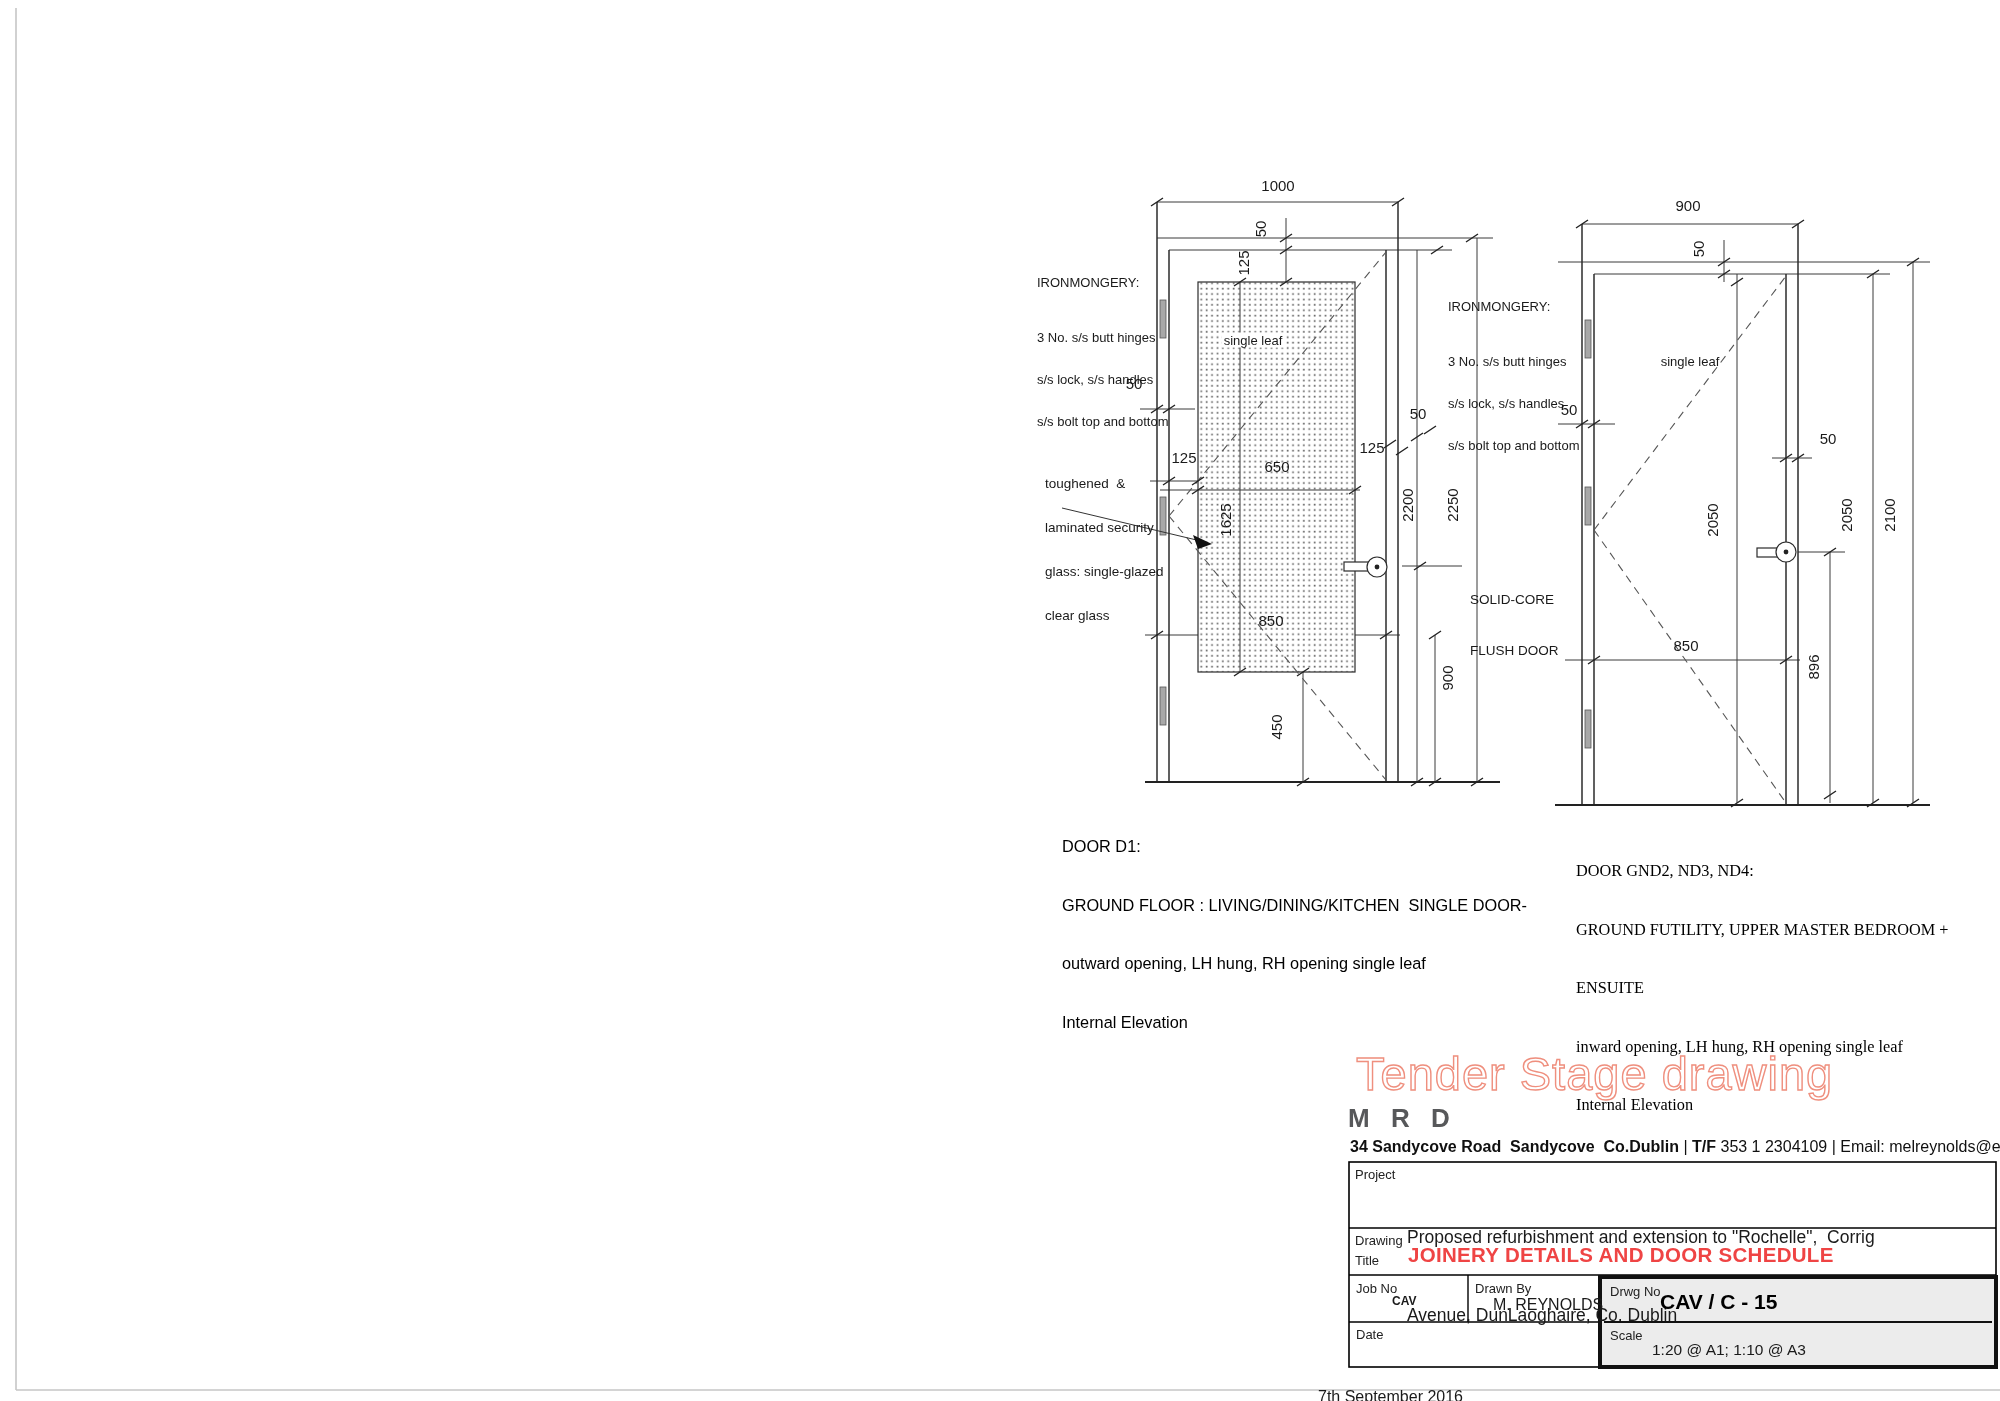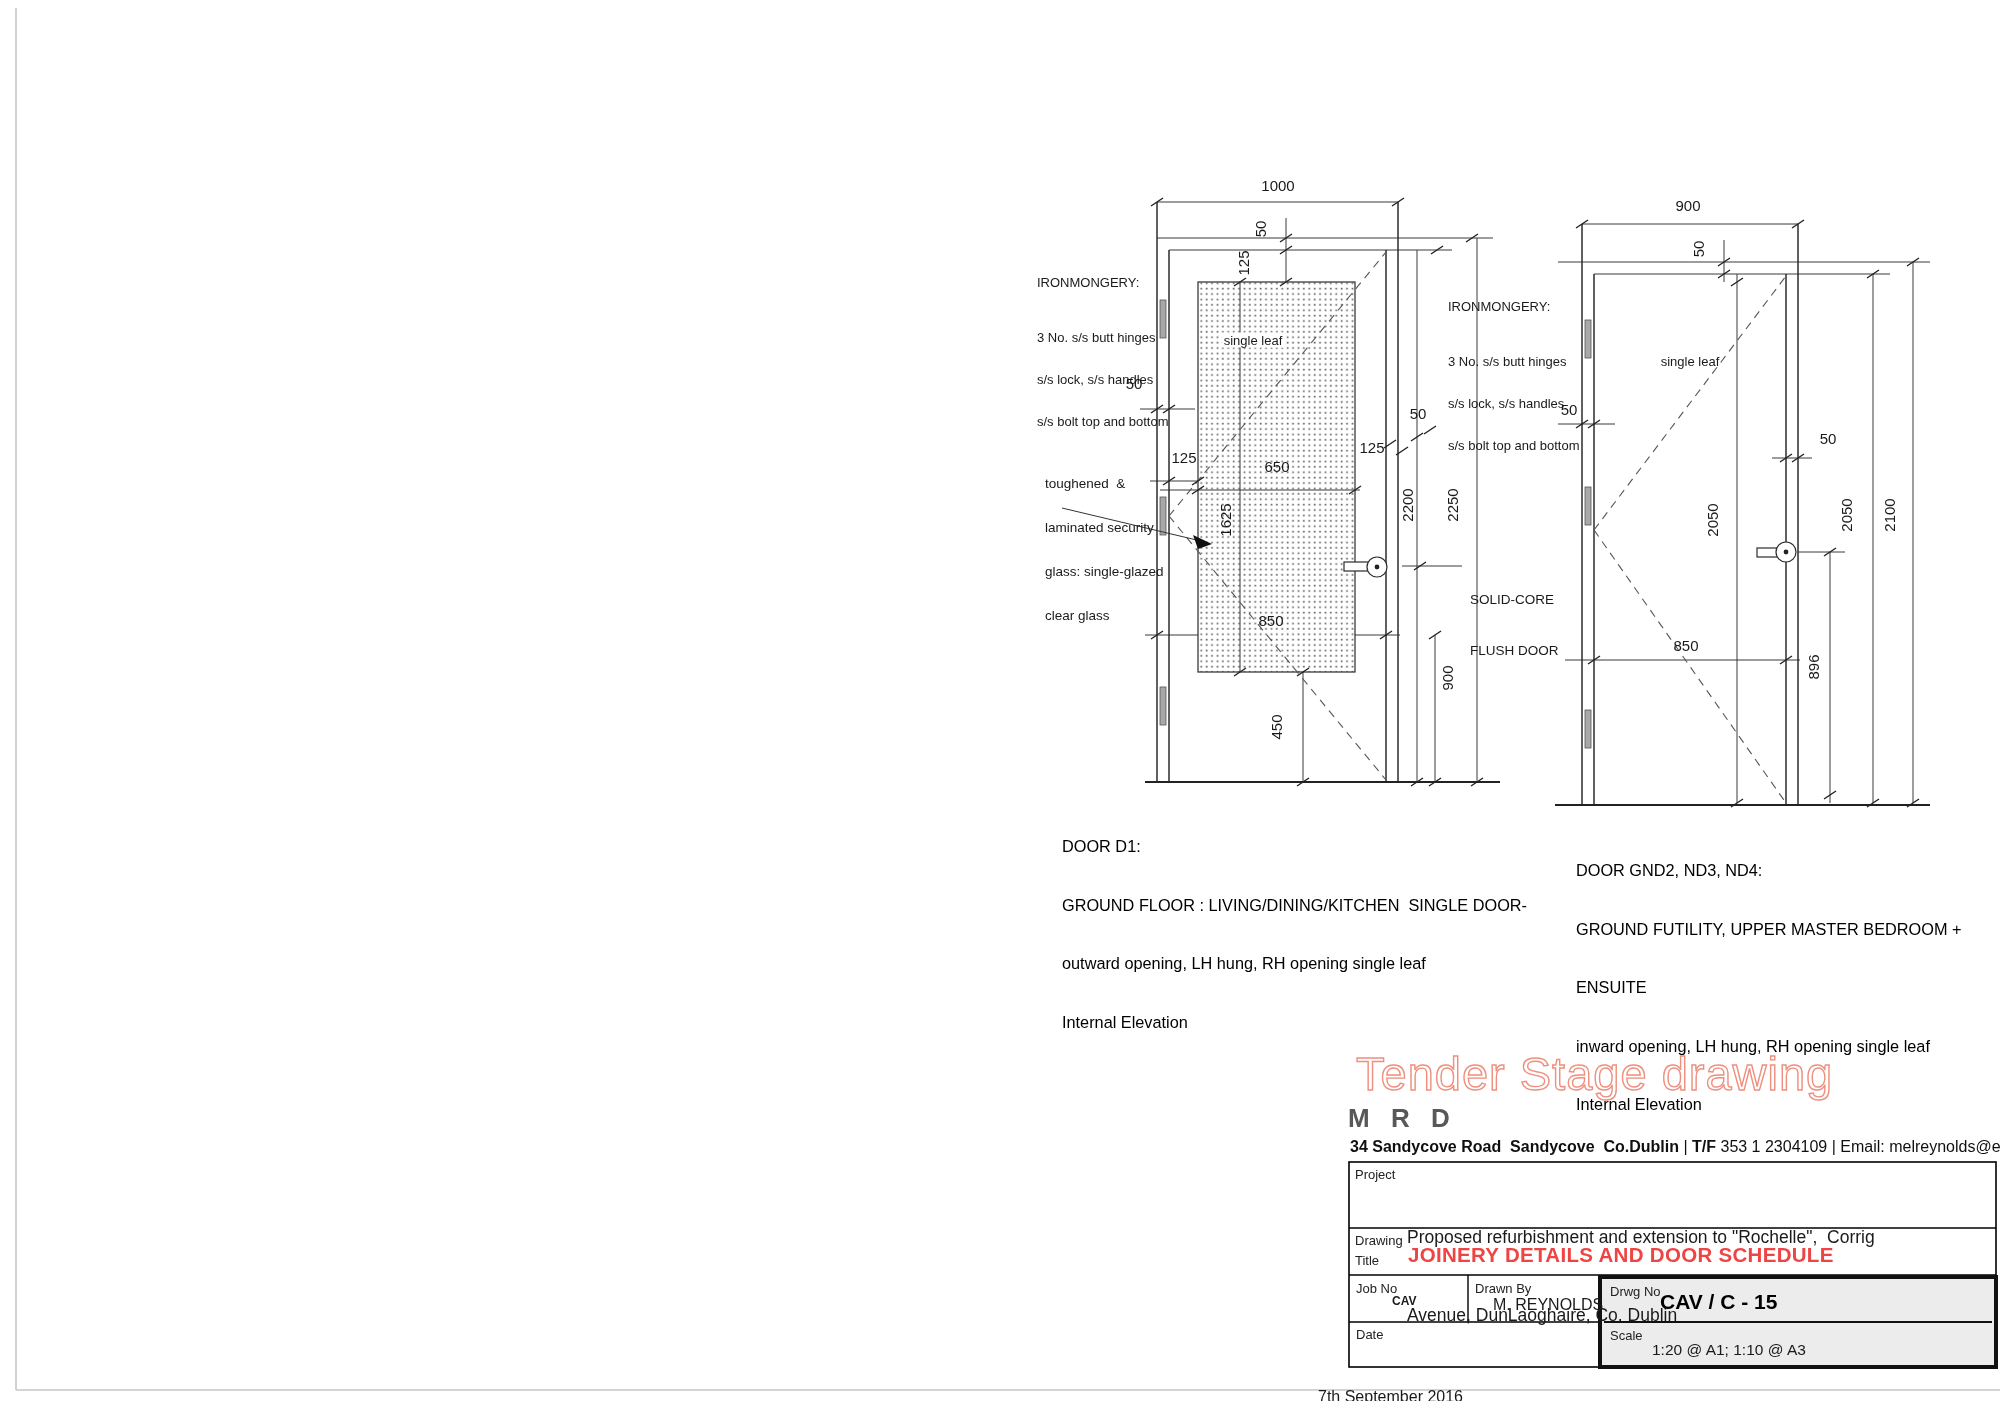--- a/index.html
+++ b/index.html
@@ -204,21 +204,21 @@
   <span class="dim" style="left:1688px;top:205px;">900</span>
   <span class="dim rot" style="left:1698px;top:249px;">50</span>
   <span class="dim" style="left:1569px;top:409px;">50</span>
   <span class="dim" style="left:1828px;top:438px;">50</span>
   <span class="dim rot" style="left:1712px;top:520px;">2050</span>
   <span class="dim" style="left:1686px;top:645px;">850</span>
   <span class="dim rot" style="left:1813px;top:667px;">896</span>
   <span class="dim rot" style="left:1846px;top:515px;">2050</span>
   <span class="dim rot" style="left:1889px;top:515px;">2100</span>
 
-  <div class="cap" style="left:1576px;top:822px;">
+  <div class="cap" style="left:1576px;top:822px;font-family:Liberation Serif, serif;">
     <div>DOOR GND2, ND3, ND4:</div>
     <div>GROUND FUTILITY, UPPER MASTER BEDROOM +</div>
     <div>ENSUITE</div>
     <div>inward opening, LH hung, RH opening single leaf</div>
     <div>Internal Elevation</div>
   </div>
 
   <span class="brand-logo">M R D</span>
   <span class="brand-addr"><span class="b">34 Sandycove Road  Sandycove  Co.Dublin</span><span> | </span><span class="b">T/F</span><span> 353 1 2304109 | Email: melreynolds@eircom.net</span></span>
 

